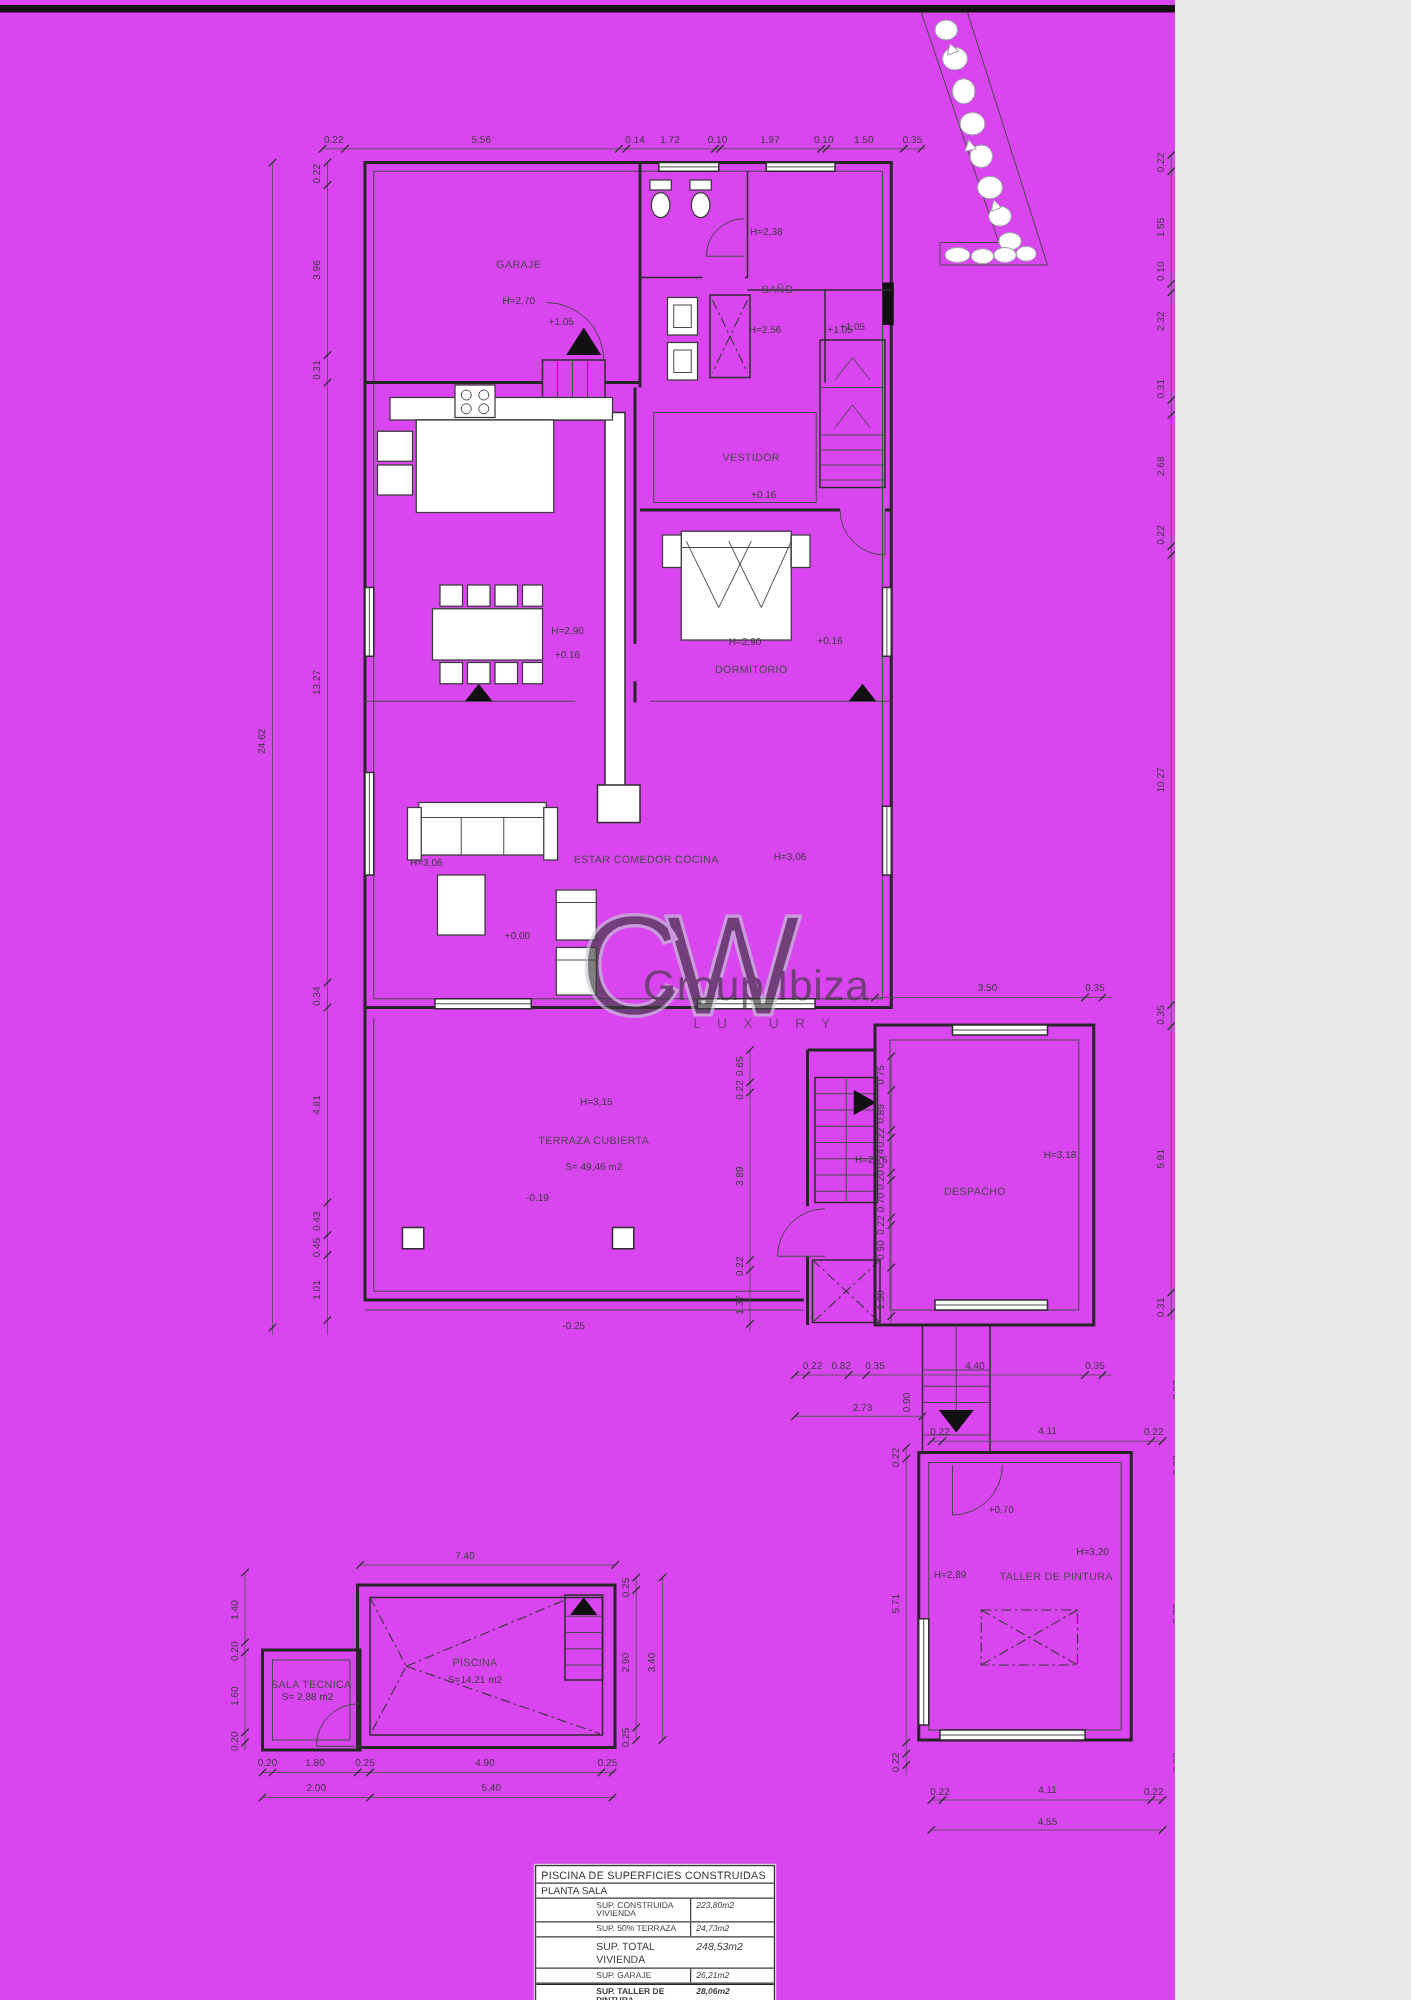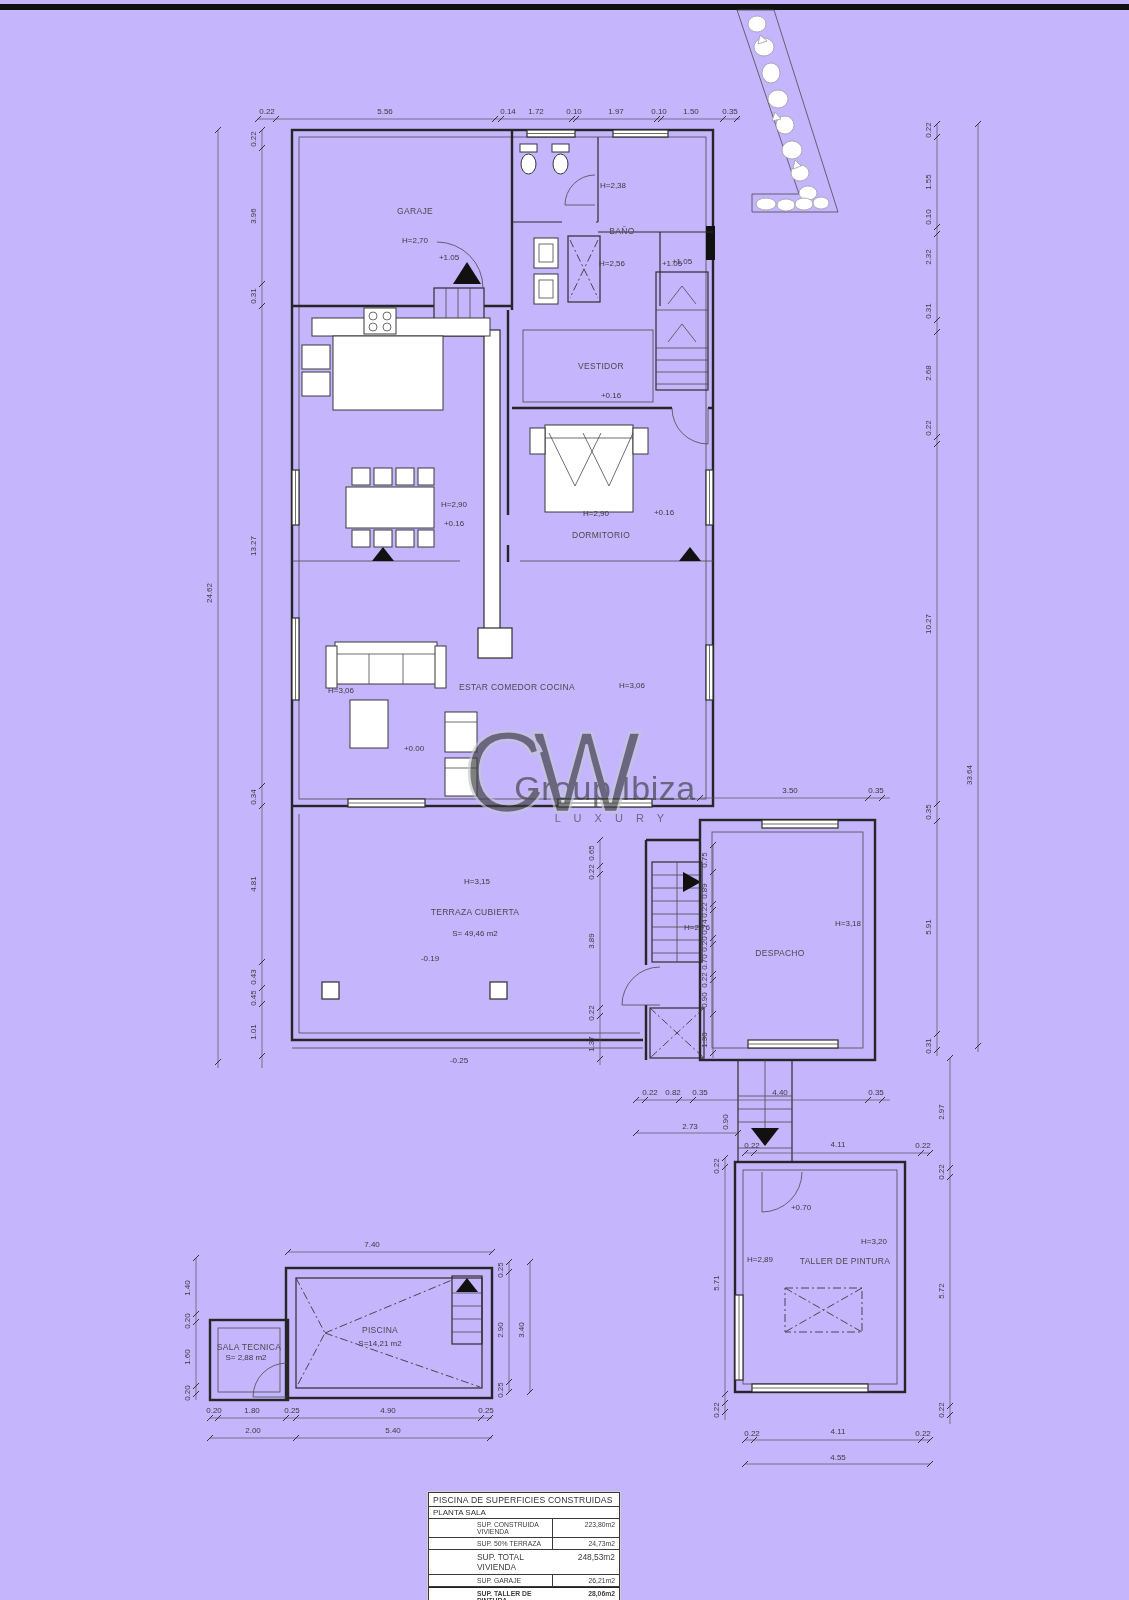--- a/index.html
+++ b/index.html
@@ -1,16 +1,16 @@
 <!DOCTYPE html>
 <html><head>
 <meta charset="utf-8">
 <style>
   html,body{margin:0;padding:0;background:#e9e9e9;}
-  .page{position:relative;width:1129px;height:1600px;background:#c4b5fd;overflow:hidden;
+  .page{position:relative;width:940px;height:1600px;background:#d946ef;overflow:hidden;
         font-family:"Liberation Sans",sans-serif;}
   svg{position:absolute;left:0;top:0;}
   svg text{text-anchor:middle;fill:#3c3c3c;font-family:"Liberation Sans",sans-serif;}
   .dim{font-size:8px;}
   .room{font-size:8.5px;fill:#4a4a4a;letter-spacing:.3px;}
   .wall{stroke:#262626;stroke-width:2.4;fill:none;}
   .w1{stroke:#2e2e2e;stroke-width:1.2;fill:none;}
   .w1F{stroke:#2e2e2e;stroke-width:1.2;fill:#fff;}
   .thin{stroke:#4a4a4a;stroke-width:.8;fill:none;}
   .furn{stroke:#3a3a3a;stroke-width:1;fill:#fff;}
@@ -21,21 +21,21 @@
   .stone{stroke:#9aa0a6;stroke-width:.8;fill:#fff;}
   
   .areas{position:absolute;left:428px;top:1492px;width:190px;border:1.6px solid #3a3a3a;
          box-shadow:0 0 0 1px #cfcfcf;background:#fff;color:#333;}
   .t-title{font-size:8.6px;padding:2px 4px 1px 4px;border-bottom:1px solid #3a3a3a;letter-spacing:.2px;}
   .t-floor{font-size:8px;padding:1px 4px;border-bottom:1px solid #3a3a3a;}
   .t-row{display:flex;justify-content:space-between;align-items:stretch;font-size:6.8px;
          border-bottom:1px solid #3a3a3a;color:#3d3d3d;}
   .t-row:last-child{border-bottom:none;}
   .t-row .lbl{padding:2px 4px;flex:1;margin-left:44px;}
-  .t-row .val{padding:2px 4px;width:58px;text-align:right;white-space:nowrap;}
+  .t-row .val{padding:2px 4px;width:58px;text-align:left;white-space:nowrap;font-style:italic;}
   .t-row.has-div .val{border-left:1px solid #3a3a3a;}
   .t-row.total{font-size:8.4px;}
   .t-row.boldrow{font-weight:bold;border-top:1.3px solid #222;border-bottom:1.3px solid #222;}
 </style>
 </head>
 <body>
 
 <div class="page">
 <svg width="1129" height="1600" viewBox="0 0 1129 1600">
 

